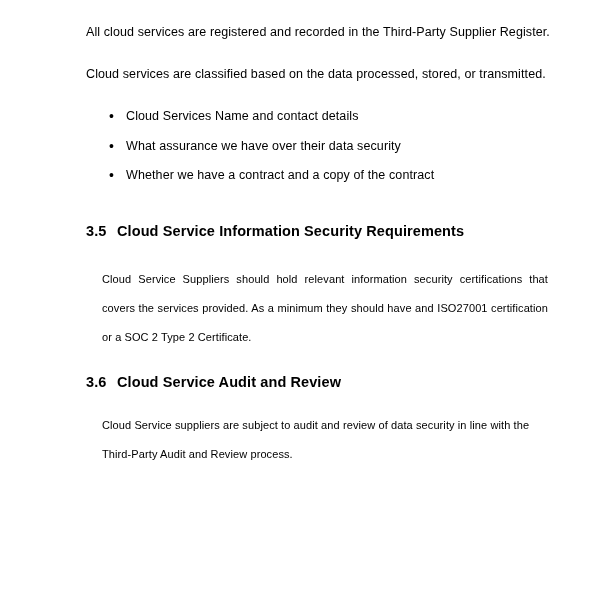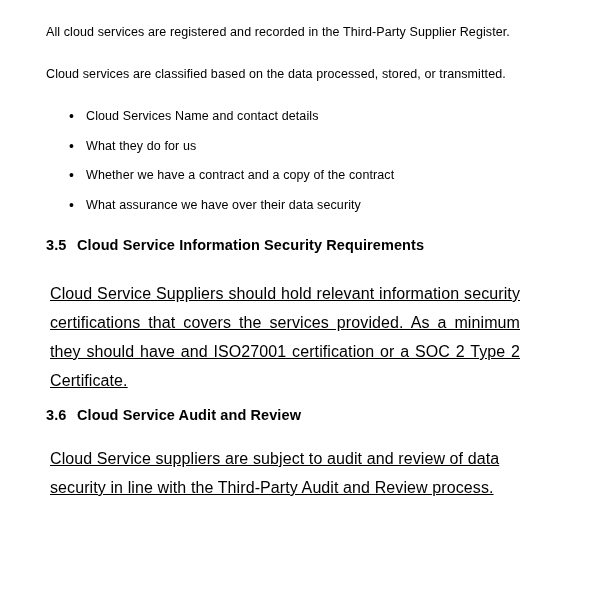--- a/index.html
+++ b/index.html
@@ -11,21 +11,21 @@
     height: 600px;
     background: #ffffff;
     font-family: "Liberation Sans", "DejaVu Sans", sans-serif;
     color: #000000;
     overflow: hidden;
   }
   .page {
     box-sizing: border-box;
     width: 600px;
     height: 600px;
-    padding: 18px 60px 0 46px;
+    padding: 18px 60px 0 86px;
     background: #ffffff;
   }
   .content {
     width: 478px;
   }
   .body-para {
     font-size: 12.5px;
     line-height: 29px;
     margin: 0 0 13px 0;
     letter-spacing: 0.1px;
@@ -53,51 +53,49 @@
     font-size: 14.5px;
     font-weight: bold;
     line-height: 29px;
     margin: 0;
     letter-spacing: 0.1px;
   }
   .section-heading .sec-num {
     display: inline-block;
     width: 31px;
   }
-  .heading-35 { margin-top: 11px; }
+  .heading-35 { margin-top: 26px; }
   .heading-36 { margin-top: 6px; }
   .section-body {
-    font-size: 16px;
+    font-size: 11px;
     line-height: 29px;
-    margin: 4px;
+    margin: 16px;
     letter-spacing: 0.1px;
-    text-decoration: underline;
   }
   .section-body.justified {
     text-align: justify;
     margin-top: 19px;
   }
   .section-body.plain {
     margin-top: 14px;
   }
 </style>
 </head>
 <body>
 
 <div class="page">
   <div class="content">
 
     <p class="body-para">All cloud services are registered and recorded in the Third-Party Supplier Register.</p>
     <p class="body-para">Cloud services are classified based on the data processed, stored, or transmitted.</p>
 
     <ul class="bullet-list">
       <li>Cloud Services Name and contact details</li>
-      <li>What they do for us</li>
+      <li>What assurance we have over their data security</li>
       <li>Whether we have a contract and a copy of the contract</li>
-      <li>What assurance we have over their data security</li>
     </ul>
 
     <h2 class="section-heading heading-35">
       <span class="sec-num">3.5</span><span class="sec-title">Cloud Service Information Security Requirements</span>
     </h2>
     <p class="section-body justified">Cloud Service Suppliers should hold relevant information security certifications that covers the services provided. As a minimum they should have and ISO27001 certification or a SOC 2 Type 2 Certificate.</p>
 
     <h2 class="section-heading heading-36">
       <span class="sec-num">3.6</span><span class="sec-title">Cloud Service Audit and Review</span>
     </h2>

